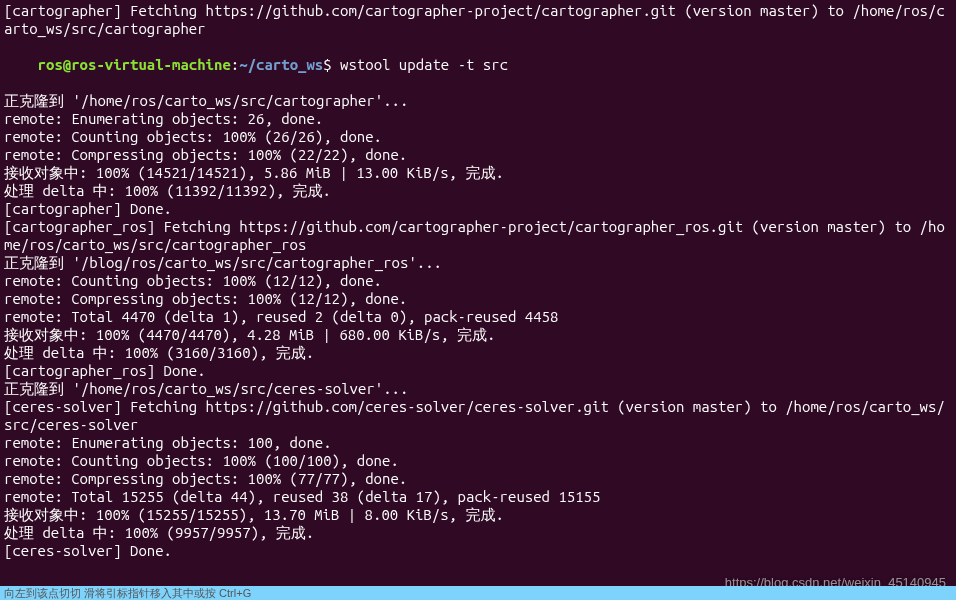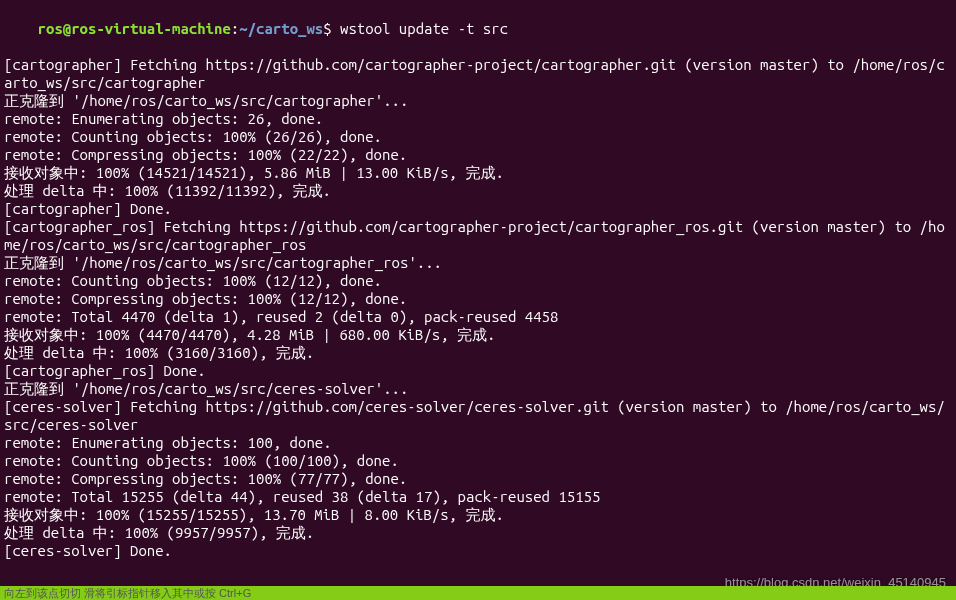--- a/index.html
+++ b/index.html
@@ -34,46 +34,46 @@
       font-family: Arial, sans-serif;
       font-size: 13px;
       text-shadow: 0 0 3px rgba(0,0,0,0.6);
     }
     .cut-bar {
       position: absolute;
       bottom: 0;
       left: 0;
       right: 0;
       height: 14px;
-      background: #84cc16;
+      background: #7dd3fc;
       color: #555;
       font-family: sans-serif;
       font-size: 11px;
       padding-left: 4px;
       line-height: 14px;
       overflow: hidden;
     }
   </style>
 </head>
 <body>
 
 <div class="terminal">
+  <div class="term-line output-text">[cartographer] Fetching https://github.com/cartographer-project/cartographer.git (version master) to /home/ros/carto_ws/src/cartographer</div>
   <div class="term-line">
     <span class="prompt-user">ros</span><span class="prompt-user">@</span><span class="prompt-host">ros-virtual-machine</span><span class="prompt-colon">:</span><span class="prompt-path">~/carto_ws</span><span class="prompt-dollar">$</span><span class="command-text"> wstool update -t src</span>
   </div>
-  <div class="term-line output-text">[cartographer] Fetching https://github.com/cartographer-project/cartographer.git (version master) to /home/ros/carto_ws/src/cartographer</div>
   <div class="term-line output-text">正克隆到 '/home/ros/carto_ws/src/cartographer'...</div>
   <div class="term-line output-text">remote: Enumerating objects: 26, done.</div>
   <div class="term-line output-text">remote: Counting objects: 100% (26/26), done.</div>
   <div class="term-line output-text">remote: Compressing objects: 100% (22/22), done.</div>
   <div class="term-line output-text">接收对象中: 100% (14521/14521), 5.86 MiB | 13.00 KiB/s, 完成.</div>
   <div class="term-line output-text">处理 delta 中: 100% (11392/11392), 完成.</div>
   <div class="term-line output-text">[cartographer] Done.</div>
   <div class="term-line output-text">[cartographer_ros] Fetching https://github.com/cartographer-project/cartographer_ros.git (version master) to /home/ros/carto_ws/src/cartographer_ros</div>
-  <div class="term-line output-text">正克隆到 '/home/ros/carto_ws/src/cartographer_ros'...</div>
+  <div class="term-line output-text">正克隆到 '/blog/ros/carto_ws/src/cartographer_ros'...</div>
   <div class="term-line output-text">remote: Counting objects: 100% (12/12), done.</div>
   <div class="term-line output-text">remote: Compressing objects: 100% (12/12), done.</div>
   <div class="term-line output-text">remote: Total 4470 (delta 1), reused 2 (delta 0), pack-reused 4458</div>
   <div class="term-line output-text">接收对象中: 100% (4470/4470), 4.28 MiB | 680.00 KiB/s, 完成.</div>
   <div class="term-line output-text">处理 delta 中: 100% (3160/3160), 完成.</div>
   <div class="term-line output-text">[cartographer_ros] Done.</div>
   <div class="term-line output-text">正克隆到 '/home/ros/carto_ws/src/ceres-solver'...</div>
   <div class="term-line output-text">[ceres-solver] Fetching https://github.com/ceres-solver/ceres-solver.git (version master) to /home/ros/carto_ws/src/ceres-solver</div>
   <div class="term-line output-text">remote: Enumerating objects: 100, done.</div>
   <div class="term-line output-text">remote: Counting objects: 100% (100/100), done.</div>

